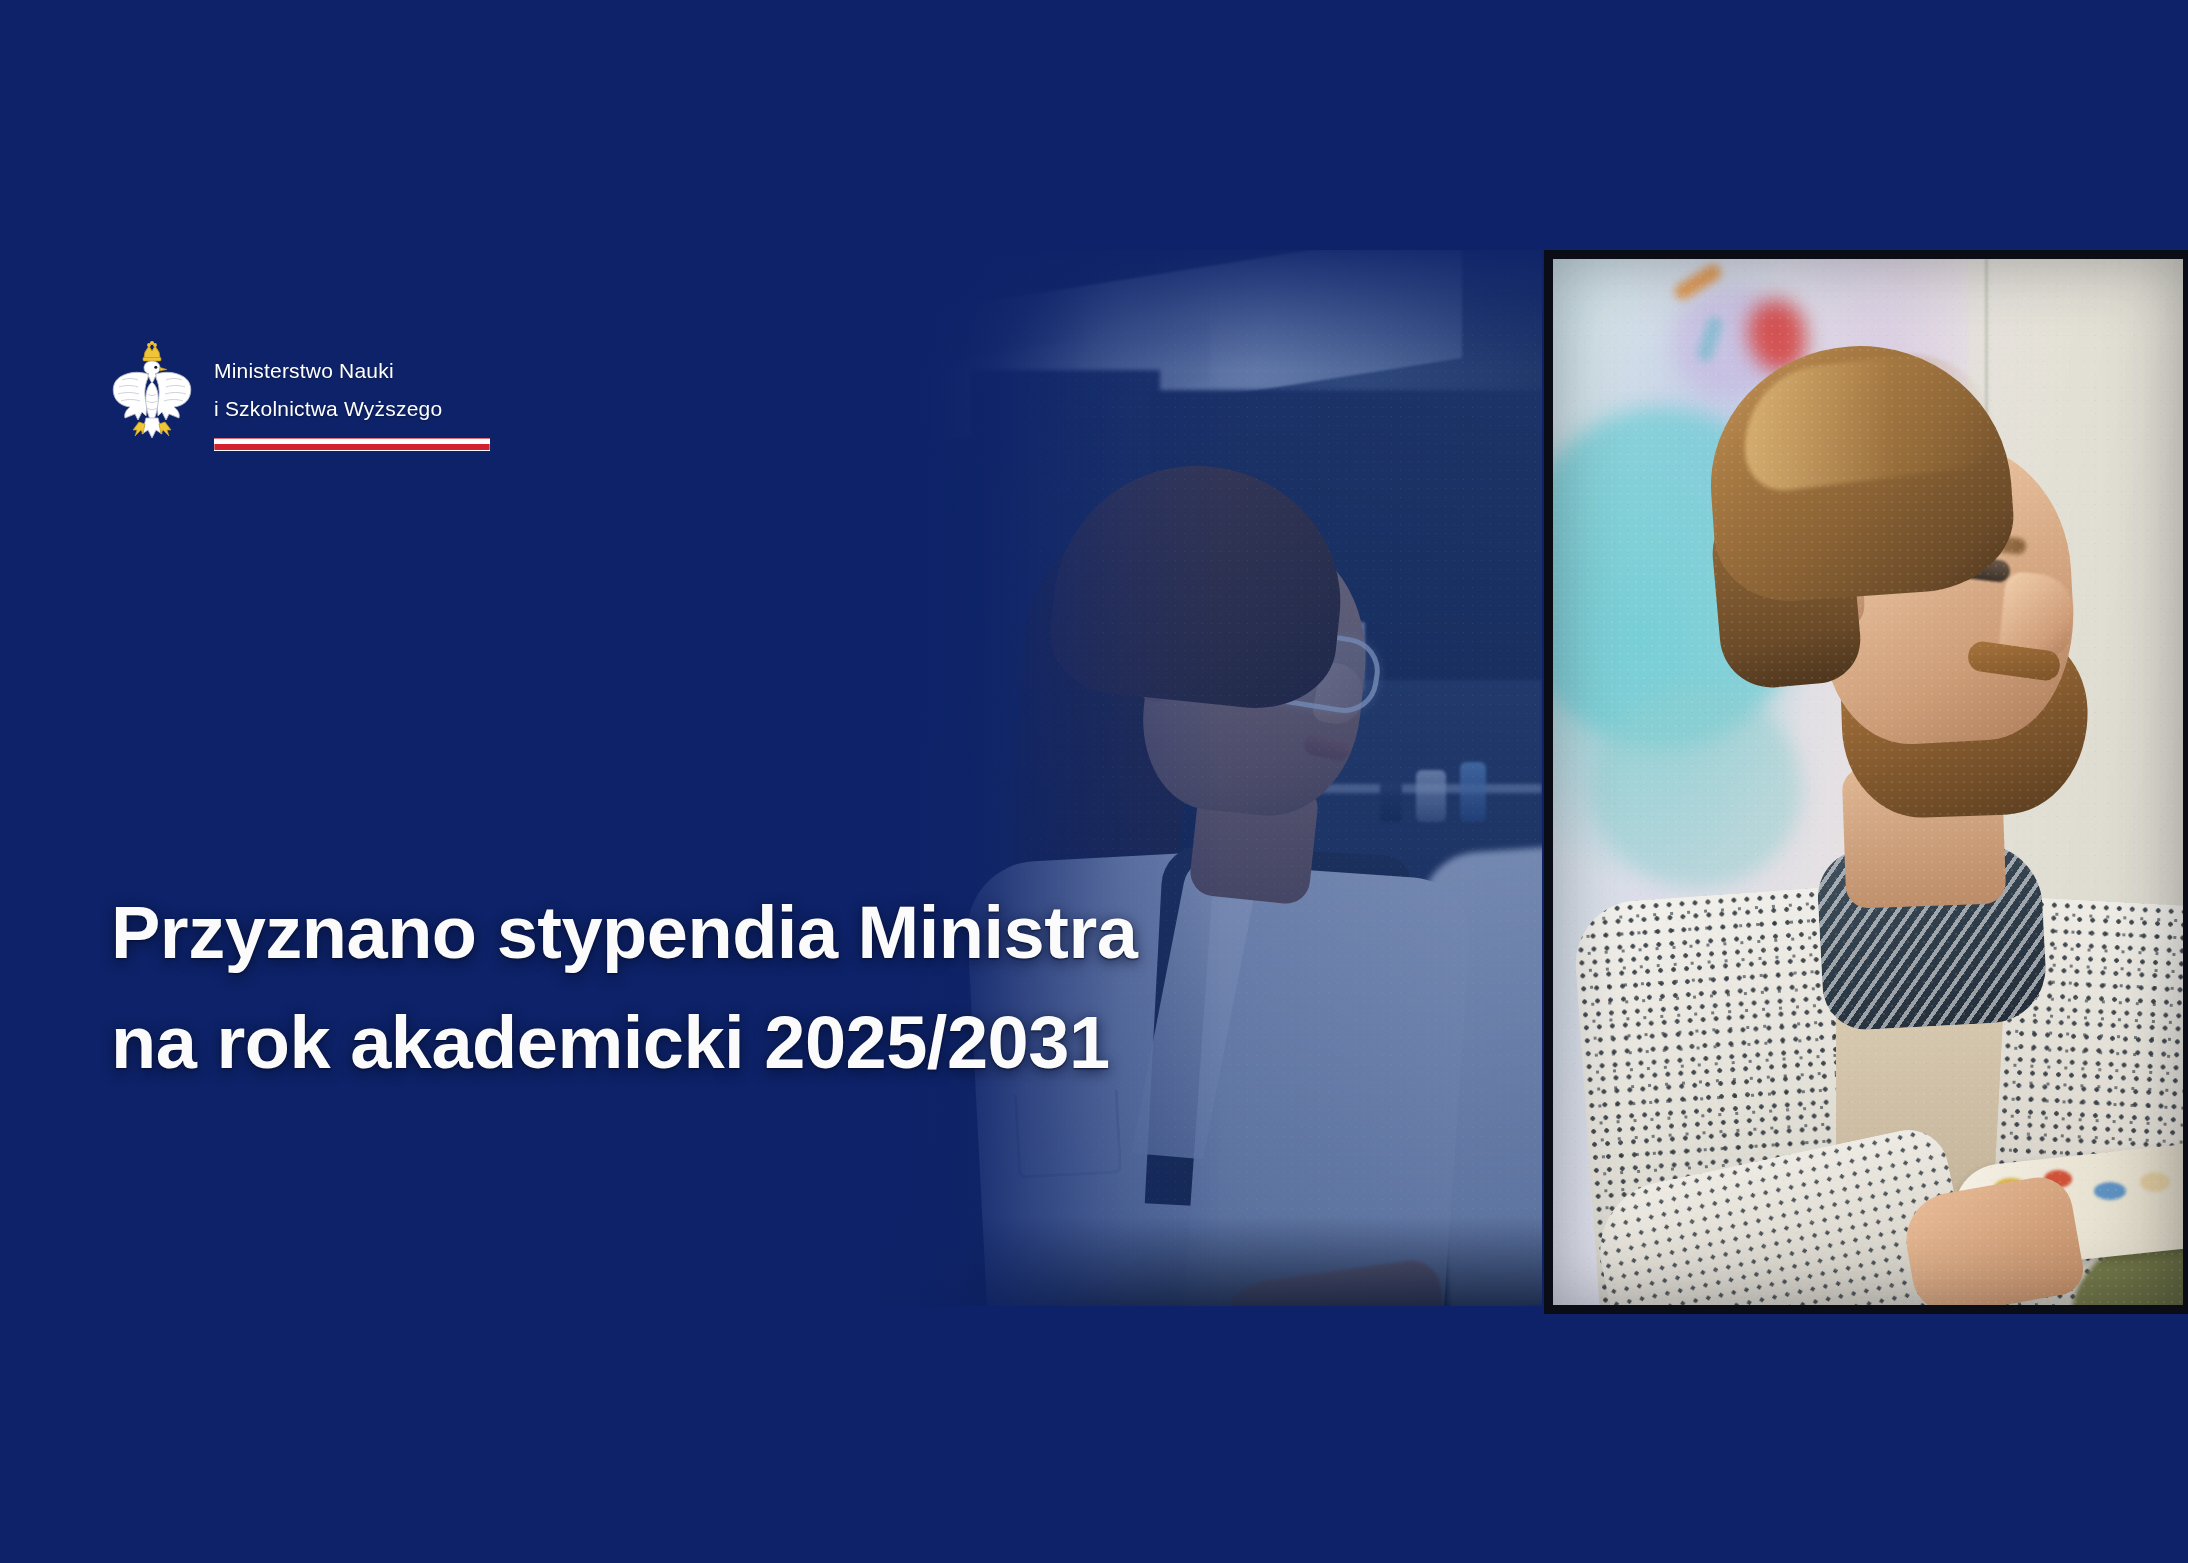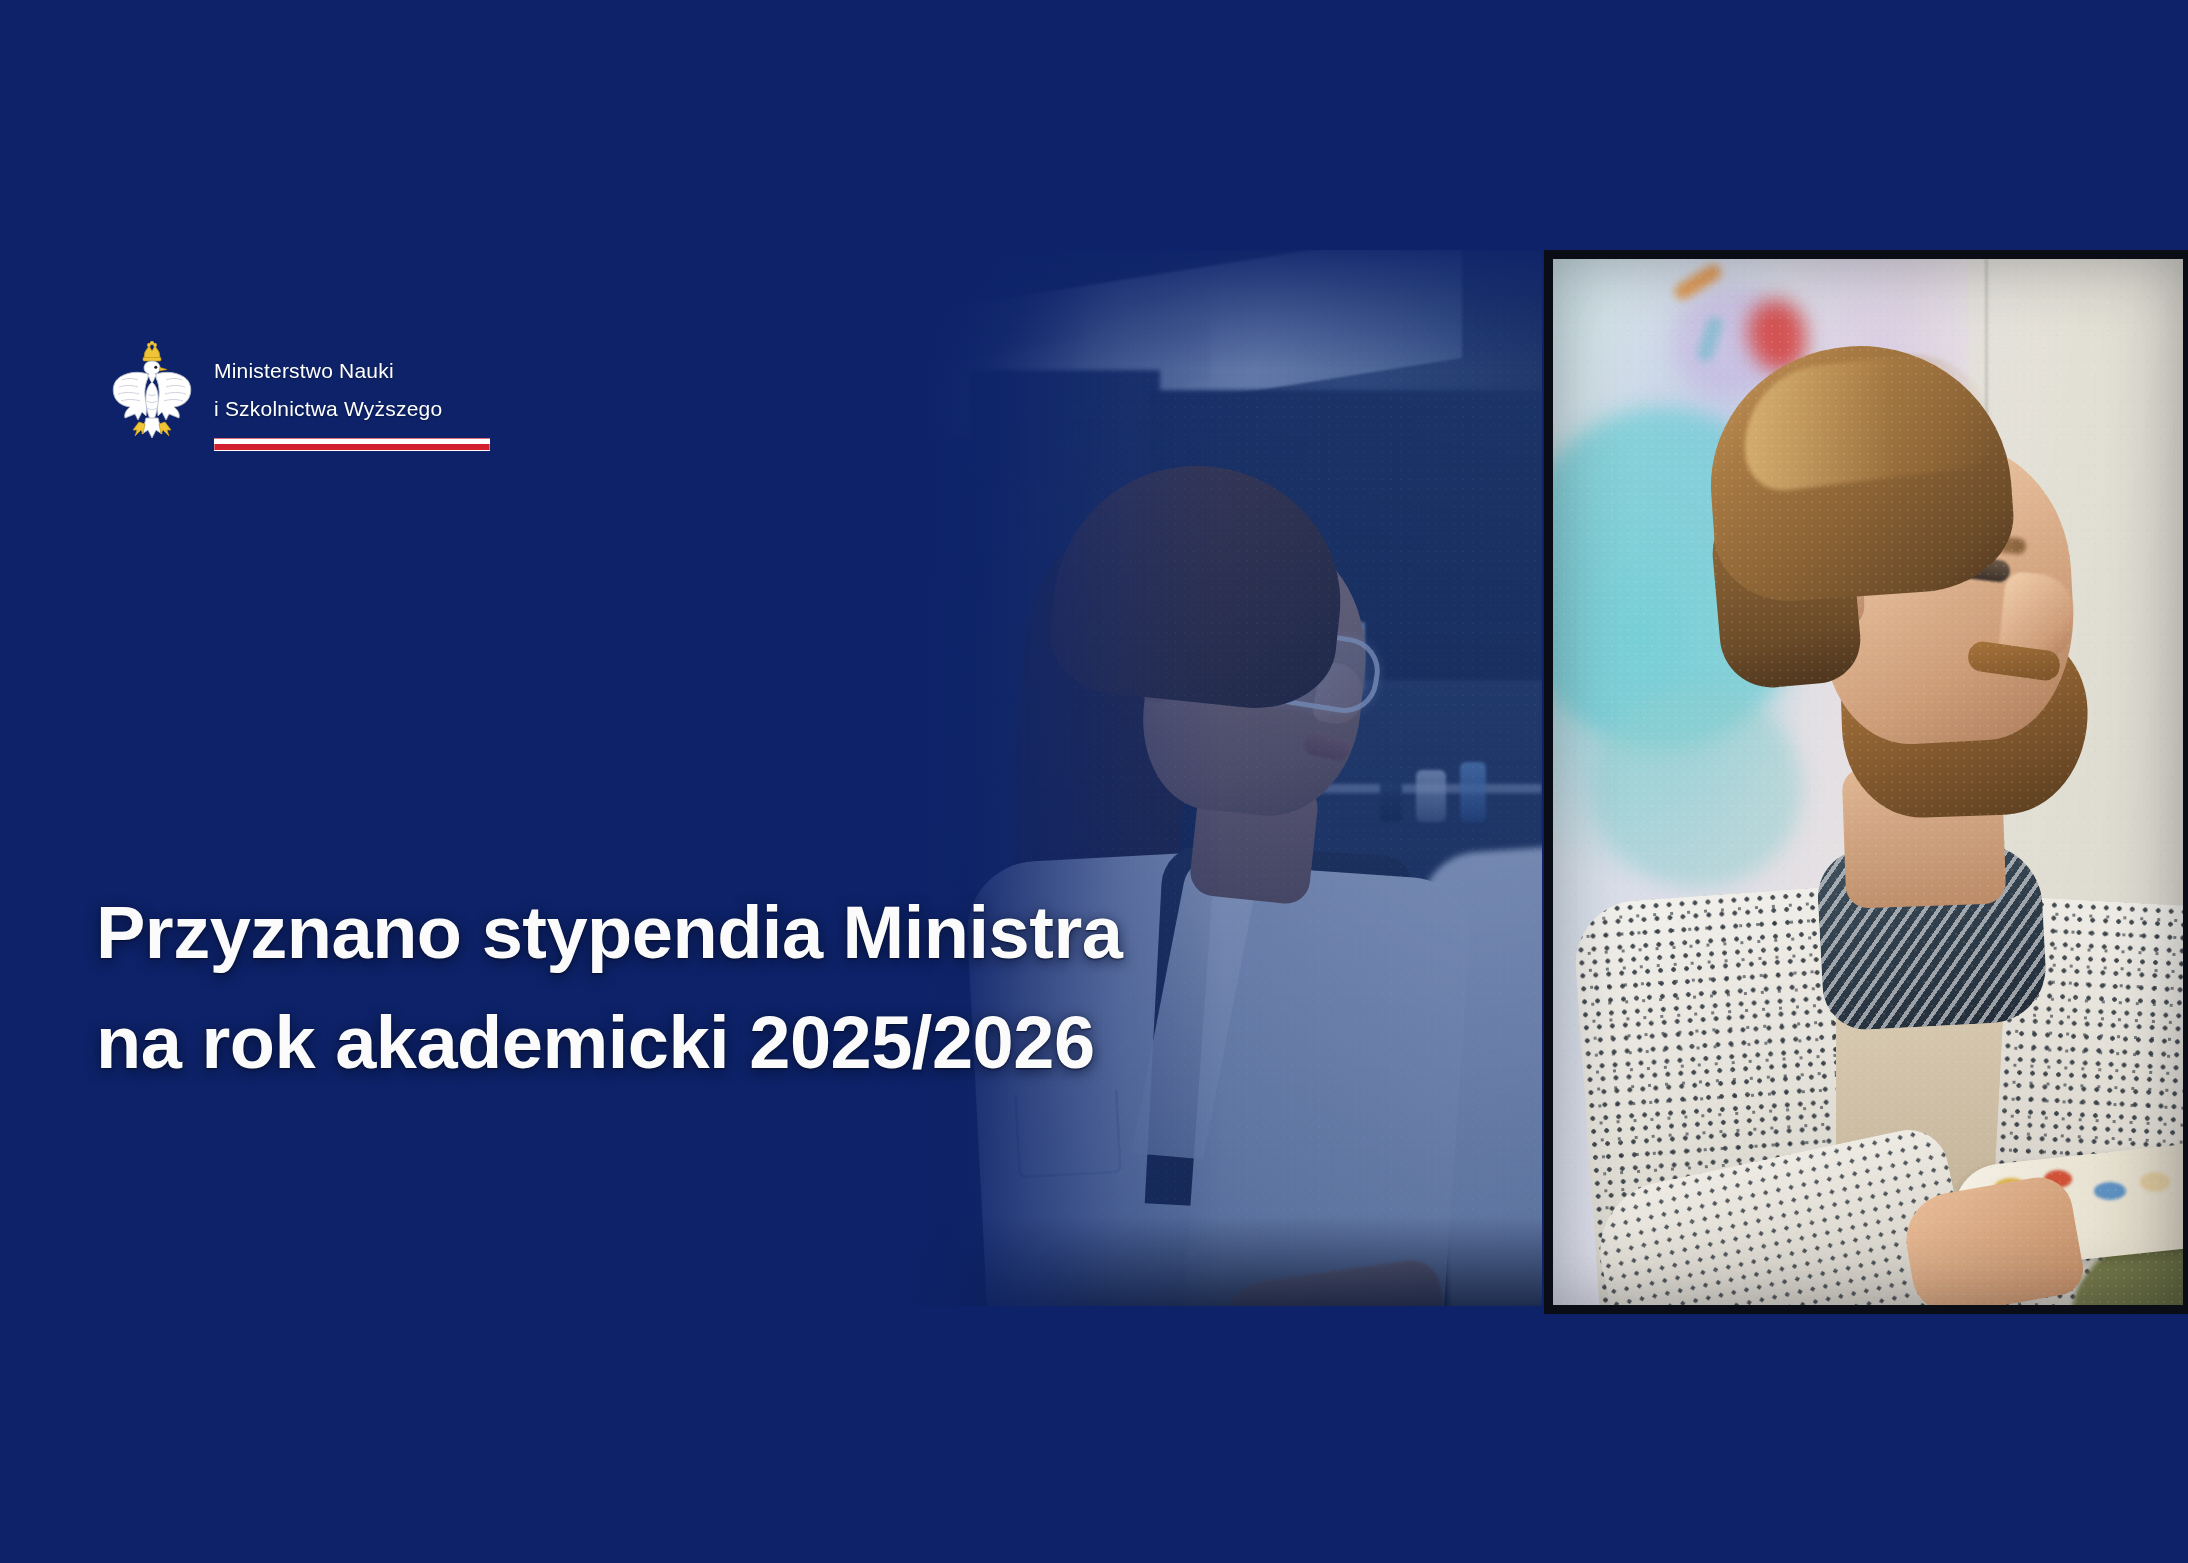--- a/index.html
+++ b/index.html
@@ -501,21 +501,21 @@
   .flag-bar {
     margin-top:10px;
     width:276px; height:13px;
     background:linear-gradient(180deg,#ffffff 0 50%, #d2202f 50% 100%);
     border:1px solid rgba(255,255,255,.35);
   }
 
   
   .headline {
     position:absolute;
-    left:96px; top:878px;
+    left:111px; top:878px;
     width:1290px;
     color:#fbfbfb;
     font-weight:700;
     font-size:74px;
     line-height:110px;
     letter-spacing:-.5px;
     text-shadow:0 3px 14px rgba(5,14,44,.75), 0 1px 2px rgba(5,14,44,.9);
   }
   .headline .hl-line { display:block; white-space:nowrap; }
 </style>
@@ -643,16 +643,16 @@
     </svg>
     <div class="logo-text-col">
       <div class="logo-line">Ministerstwo Nauki</div>
       <div class="logo-line">i Szkolnictwa Wyższego</div>
       <div class="flag-bar"></div>
     </div>
   </div>
 
   <h1 class="headline">
     <span class="hl-line">Przyznano stypendia Ministra</span>
-    <span class="hl-line">na rok akademicki 2025/2026</span>
+    <span class="hl-line">na rok akademicki 2025/2031</span>
   </h1>
 
 </div>
 
 </body></html>

